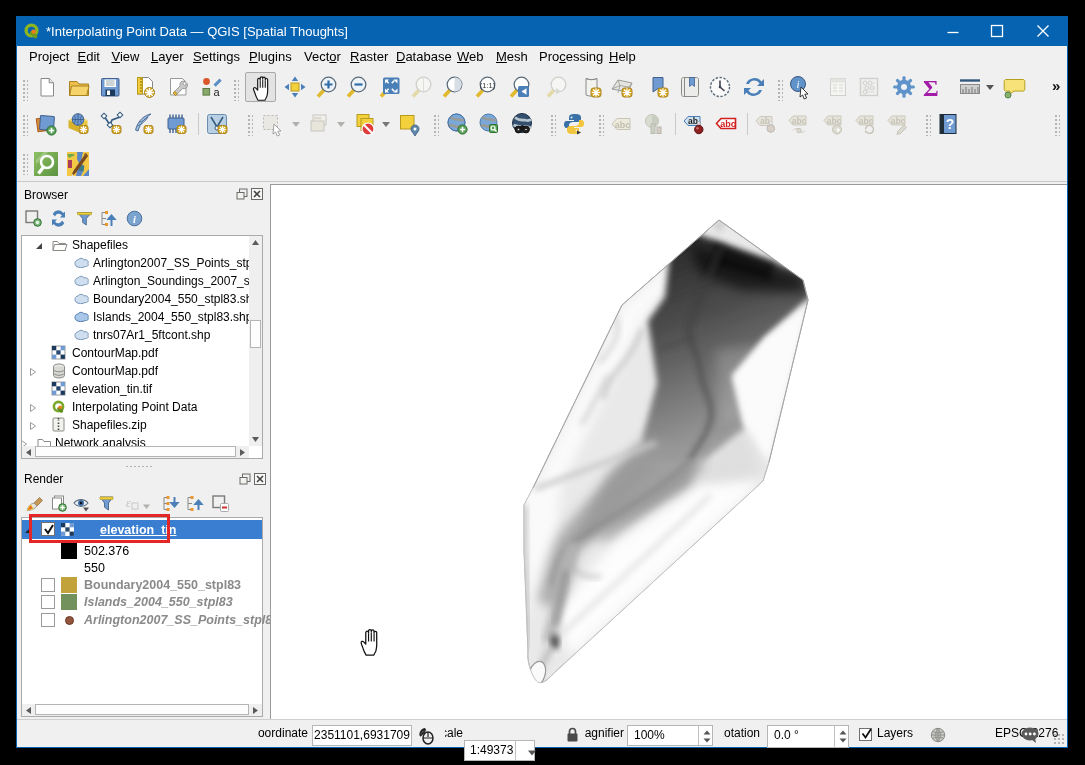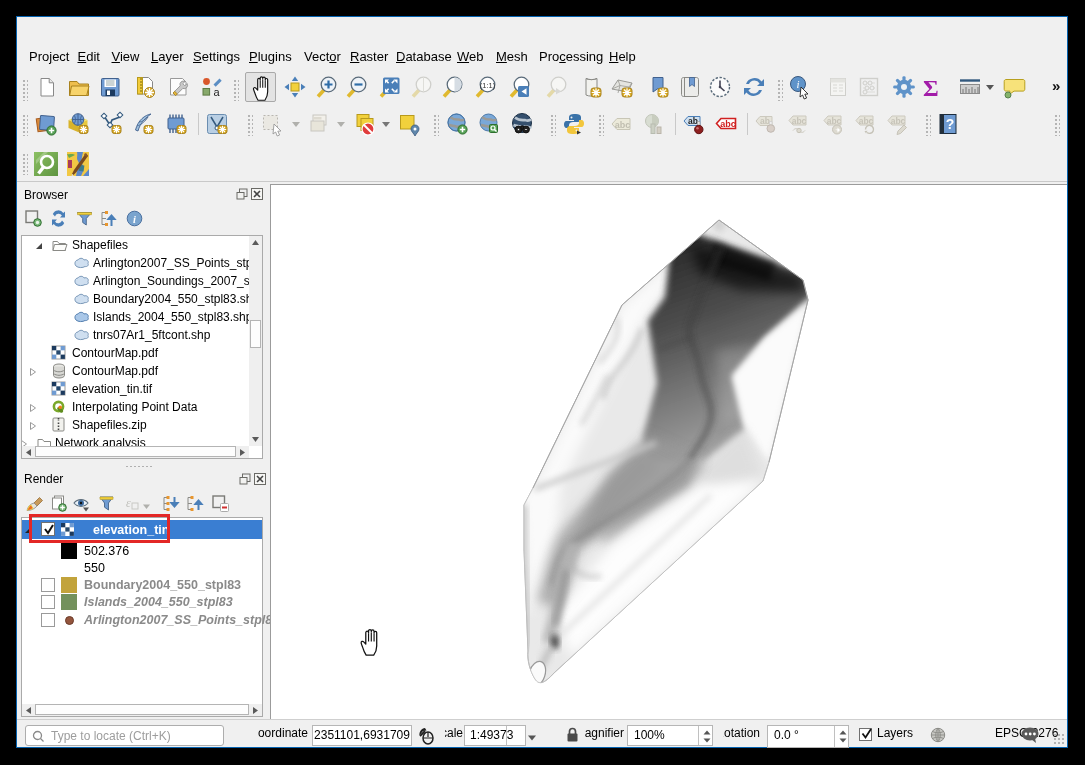--- a/index.html
+++ b/index.html
@@ -24,20 +24,37 @@
 .trow{position:absolute;font-size:12px;color:#000;white-space:nowrap;left:0}
 
 #status{position:absolute;left:0;top:702px;width:100%;height:28px;background:#f0f0f0;border-top:1px solid #cfcfcf;font-size:12px}
 .sbox{position:absolute;background:#fff;border:1px solid #b6b6b6;font-size:12px}
 .slbl{position:absolute;top:6px;overflow:hidden;direction:rtl;white-space:nowrap;color:#000}
 
 #canvas{position:absolute;left:253px;top:167px;width:797px;height:535px;background:#fff;border-left:1px solid #9b9b9b;border-top:1px solid #9b9b9b}
 </style></head>
 <body>
 <div id="win">
+  <div id="title">
+    <svg class="abs" style="left:7px;top:6px" width="17" height="17" viewBox="0 0 17 17">
+      <circle cx="7.5" cy="7.5" r="5.4" fill="none" stroke="#8cb522" stroke-width="3.4"></circle>
+      <rect x="8" y="7" width="9" height="4.2" rx="2.1" fill="#6f9c1f" transform="rotate(45 8 7)"></rect>
+      <circle cx="9.6" cy="8.6" r="2.2" fill="#ef7c18"></circle>
+    </svg>
+    <span class="t">*Interpolating Point Data — QGIS [Spatial Thoughts]</span>
+    <svg class="abs" style="left:929px;top:8px" width="14" height="14" viewBox="0 0 14 14">
+        <path d="M1.5 7.5h11" stroke="#fff" stroke-width="1.3"></path>
+      </svg>
+    <svg class="abs" style="left:973px;top:7px" width="14" height="14" viewBox="0 0 14 14">
+        <rect x="1.5" y="1.5" width="11" height="11" fill="none" stroke="#fff" stroke-width="1.3"></rect>
+      </svg>
+    <svg class="abs" style="left:1019px;top:7px" width="14" height="14" viewBox="0 0 14 14">
+        <path d="M1.5 1.5l11 11M12.5 1.5l-11 11" stroke="#fff" stroke-width="1.3"></path>
+      </svg>
+  </div>
   <div id="menu">
     <span style="left:12px">Pro<u>j</u>ect</span>
     <span style="left:60.5px"><u>E</u>dit</span>
     <span style="left:94.5px"><u>V</u>iew</span>
     <span style="left:134px"><u>L</u>ayer</span>
     <span style="left:176px"><u>S</u>ettings</span>
     <span style="left:232px"><u>P</u>lugins</span>
     <span style="left:287px">Vect<u>o</u>r</span>
     <span style="left:333px"><u>R</u>aster</span>
     <span style="left:379px"><u>D</u>atabase</span>
@@ -649,21 +666,21 @@
           <path d="M2 6l3 4 5-8" fill="none" stroke="#111" stroke-width="2"></path>
         </svg>
     <svg style="left:39px;top:5px" width="14" height="14">
           <rect width="13" height="13" fill="#fff"></rect>
           <rect x="0" y="0" width="4.3" height="4.3" fill="#1c3a5e"></rect>
           <rect x="8.6" y="0" width="4.3" height="4.3" fill="#6f9bd2"></rect>
           <rect x="4.3" y="4.3" width="4.3" height="4.3" fill="#27496d"></rect>
           <rect x="0" y="8.6" width="4.3" height="4.3" fill="#6f9bd2"></rect>
           <rect x="8.6" y="8.6" width="4.3" height="4.3" fill="#1c3a5e"></rect>
         </svg>
-    <span class="abs" style="left:71px;top:5px;font-size:12.5px;color:#fff;font-weight:bold;">elevation_tin</span>
+    <span class="abs" style="left:78px;top:5px;font-size:12.5px;color:#fff;font-weight:bold;text-decoration:underline">elevation_tin</span>
     <div class="abs" style="left:39px;top:25px;width:16px;height:16px;background:#000"></div>
     <span class="abs" style="left:62px;top:26px;font-size:12.5px">502.376</span>
     <span class="abs" style="left:62px;top:43px;font-size:12.5px">550</span>
     <div class="abs" style="left:19px;top:60px;width:14px;height:14px;background:#fff;border:1px solid #9a9a9a"></div>
     <div class="abs" style="left:39px;top:59px;width:16px;height:16px;background:#c2a33b"></div>
     <span class="abs" style="left:62px;top:60px;font-size:12.5px;color:#8a8a8a;font-weight:bold">Boundary2004_550_stpl83</span>
     <div class="abs" style="left:19px;top:77px;width:14px;height:14px;background:#fff;border:1px solid #9a9a9a"></div>
     <div class="abs" style="left:39px;top:76px;width:16px;height:16px;background:#73915c"></div>
     <span class="abs" style="left:62px;top:77px;font-size:12.5px;color:#8a8a8a;font-style:italic;font-weight:bold">Islands_2004_550_stpl83</span>
     <div class="abs" style="left:19px;top:95px;width:14px;height:14px;background:#fff;border:1px solid #9a9a9a"></div>
@@ -735,37 +752,30 @@
     </g>
     <path d="M448,35 L532,95 L537,115 L498,277 L492,296 L283,488 C273,499 268,500 264,494 C259,486 256,475 257,466 L253,365 L253,320 L262,303 L351,120 Z" fill="none" stroke="#c2c2c2" stroke-width=".8" opacity=".8"></path>
         <path d="M262,303 L351,120 L448,35 L532,95 L537,115 L498,277" fill="none" stroke="#9f9f9f" stroke-width=".9" opacity=".9"></path>
     <g transform="translate(88,442) scale(1.15)">
           <path d="M6.2 24.5 C5 22.5 4 20.5 3.6 18.8 C3 17 2.2 15.4 1.9 14 C1.6 12.6 3.1 11.9 4.1 12.9 L5.9 14.9 L5.9 5 C5.9 3.2 8.3 3.2 8.3 5 L8.3 3.6 C8.3 1.8 10.7 1.8 10.7 3.6 L10.7 3.9 C10.7 2.1 13.1 2.1 13.1 3.9 L13.1 5 C13.1 3.4 15.4 3.4 15.4 5 L15.4 16.5 C15.4 20 14.2 22.5 12.8 24.5 Z" fill="#fff" stroke="#111" stroke-width="1.1" stroke-linejoin="round"></path>
           <path d="M8.3 5.5 V12.5 M10.7 4.5 V12.5 M13.1 5.5 V12.5" stroke="#111" stroke-width="1" fill="none"></path>
         </g>
   </svg>
   </div>
   <div id="status">
-  <div class="sbox" style="left:8px;top:5px;width:199px;height:21px;border-radius:3px;border-color:#adadad">
-    <svg style="left:6px;top:4px" width="13" height="13">
-          <circle cx="5.5" cy="5.5" r="4" fill="none" stroke="#8a8a8a" stroke-width="1.3"></circle>
-          <path d="M8.5 8.5l3 3" stroke="#8a8a8a" stroke-width="1.3"></path>
-        </svg>
-    <span style="position:absolute;left:25px;top:3px;color:#9d9d9d">Type to locate (Ctrl+K)</span>
-  </div>
   <span class="slbl" style="left:241px;width:50px">Coordinate</span>
   <div class="sbox" style="left:295px;top:5px;width:100px;height:21px;text-align:center;line-height:19px">2351101,6931709</div>
   <svg style="left:400px;top:6px" width="20" height="19">
         <ellipse cx="11" cy="12" rx="5" ry="6" fill="none" stroke="#222" stroke-width="1.5"></ellipse>
         <path d="M11 6v5M6 12h10" stroke="#222" stroke-width="1.2"></path>
         <path d="M2.5 9.5C2 5.5 4.5 2.5 8 2l1.5 2.5L6 5z" fill="#222"></path>
         <path d="M3 10l5-5" stroke="#222" stroke-width="1.8"></path>
       </svg>
   <span class="slbl" style="left:428px;width:18px">Scale</span>
-  <div class="sbox" style="left:447px;top:5px;width:62px;height:21px">
+  <div class="sbox" style="left:447px;top:20px;width:71px;height:21px">
         <span style="position:absolute;left:5px;top:2px">1:49373</span>
         <span style="position:absolute;right:18px;top:0;bottom:0;border-left:1px solid #c0c0c0"></span>
         <svg style="left:61px;top:7px" width="12" height="10">
           <path d="M2 2.5l4 5 4-5z" fill="#555"></path>
         </svg>
       </div>
   <svg style="left:549px;top:6px" width="13" height="17">
         <path d="M3.5 8V5.5a3 3 0 0 1 6 0V8" fill="none" stroke="#4a4a4a" stroke-width="1.7"></path>
         <rect x="1.5" y="7.5" width="10" height="8" rx="1" fill="#4a4a4a"></rect>
       </svg>

